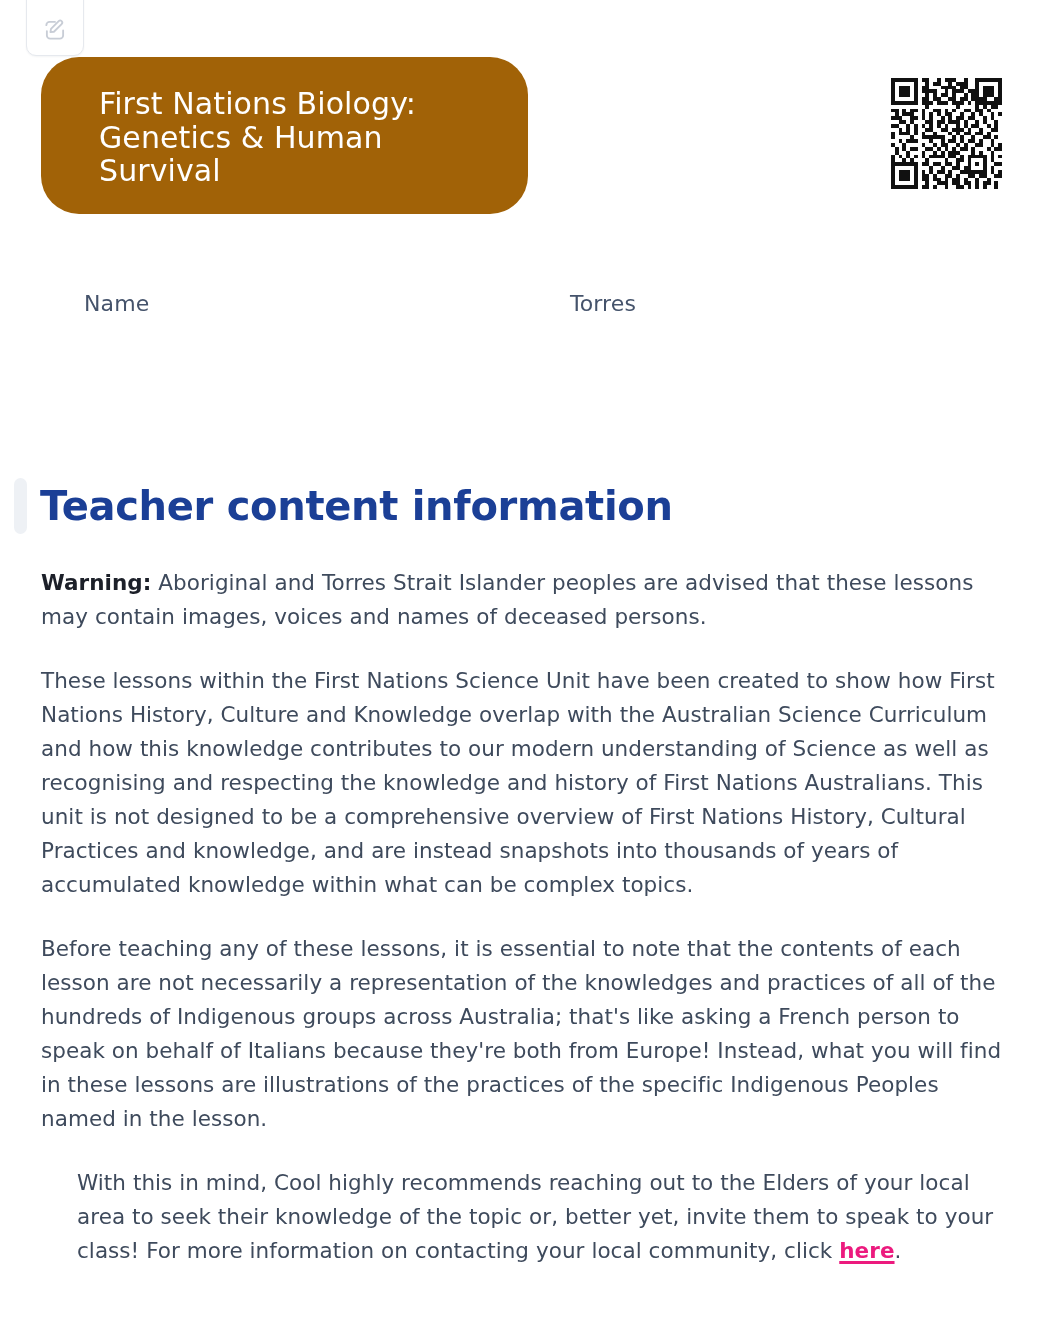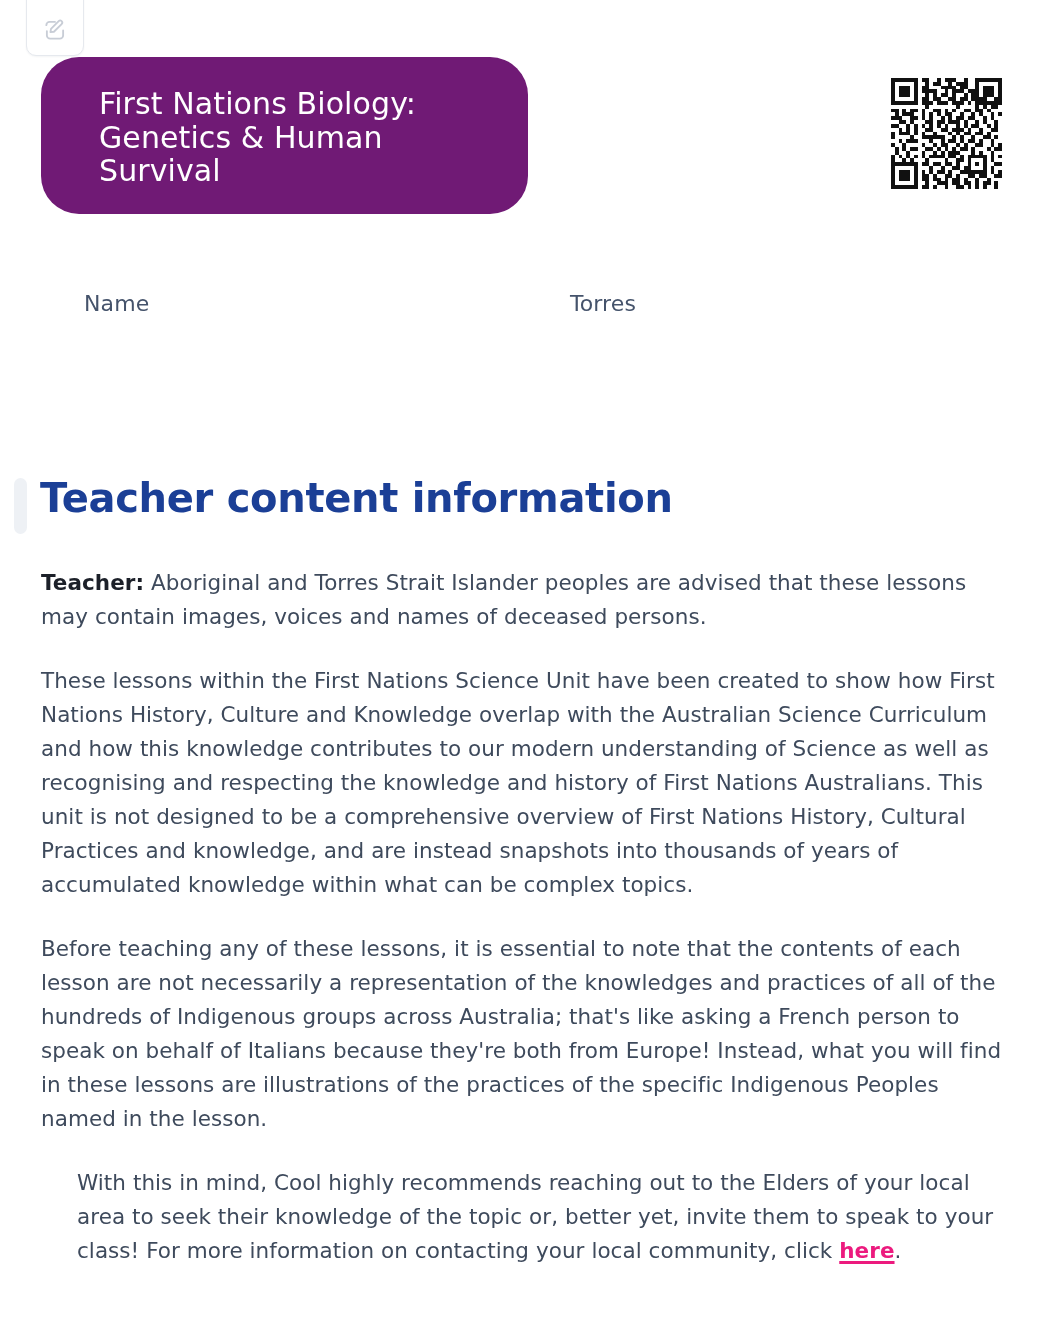--- a/index.html
+++ b/index.html
@@ -35,21 +35,21 @@
   }
   .edit-card svg { display: block; }
 
   
   .title-banner {
     position: absolute;
     left: 41px;
     top: 57px;
     width: 487px;
     min-height: 157px;
-    background: #701a75;
+    background: #a16207;
     border-radius: 38px;
     box-sizing: border-box;
     padding: 26px 40px 22px 58px;
     display: flex;
     align-items: center;
   }
   .title-banner .title-text {
     color: #ffffff;
     font-size: 30px;
     line-height: 1.13;
@@ -87,20 +87,21 @@
   }
   .field-label.name  { left: 0px; }
   .field-label.class { left: 486px; }
 
   
   .section-heading {
     position: absolute;
     left: 14px;
     top: 478px;
     display: flex;
+    align-items: center;
   }
   .heading-bar {
     width: 13px;
     height: 56px;
     border-radius: 7px;
     background: #eef1f5;
     flex: none;
   }
   .heading-text {
     margin-left: 13px;
@@ -399,20 +400,20 @@
   <div class="field-label class">Torres</div>
 </div>
 
 <div class="section-heading">
   <div class="heading-bar"></div>
   <div class="heading-text">Teacher content information</div>
 </div>
 
 <div class="body-copy">
   <p>
-    <span class="lead-strong">Teacher:</span><span> Aboriginal and Torres Strait Islander peoples are advised that these lessons may contain images, voices and names of deceased persons.</span>
+    <span class="lead-strong">Warning:</span><span> Aboriginal and Torres Strait Islander peoples are advised that these lessons may contain images, voices and names of deceased persons.</span>
   </p>
   <p>These lessons within the First Nations Science Unit have been created to show how First Nations History, Culture and Knowledge overlap with the Australian Science Curriculum and how this knowledge contributes to our modern understanding of Science as well as recognising and respecting the knowledge and history of First Nations Australians. This unit is not designed to be a comprehensive overview of First Nations History, Cultural Practices and knowledge, and are instead snapshots into thousands of years of accumulated knowledge within what can be complex topics.</p>
   <p>Before teaching any of these lessons, it is essential to note that the contents of each lesson are not necessarily a representation of the knowledges and practices of all of the hundreds of Indigenous groups across Australia; that's like asking a French person to speak on behalf of Italians because they're both from Europe! Instead, what you will find in these lessons are illustrations of the practices of the specific Indigenous Peoples named in the lesson.</p>
   <p>
     <span>With this in mind, Cool highly recommends reaching out to the Elders of your local area to seek their knowledge of the topic or, better yet, invite them to speak to your class! For more information on contacting your local community, click </span><a class="inline-link" href="#">here</a><span>.</span>
   </p>
 </div>
 
 </body></html>

